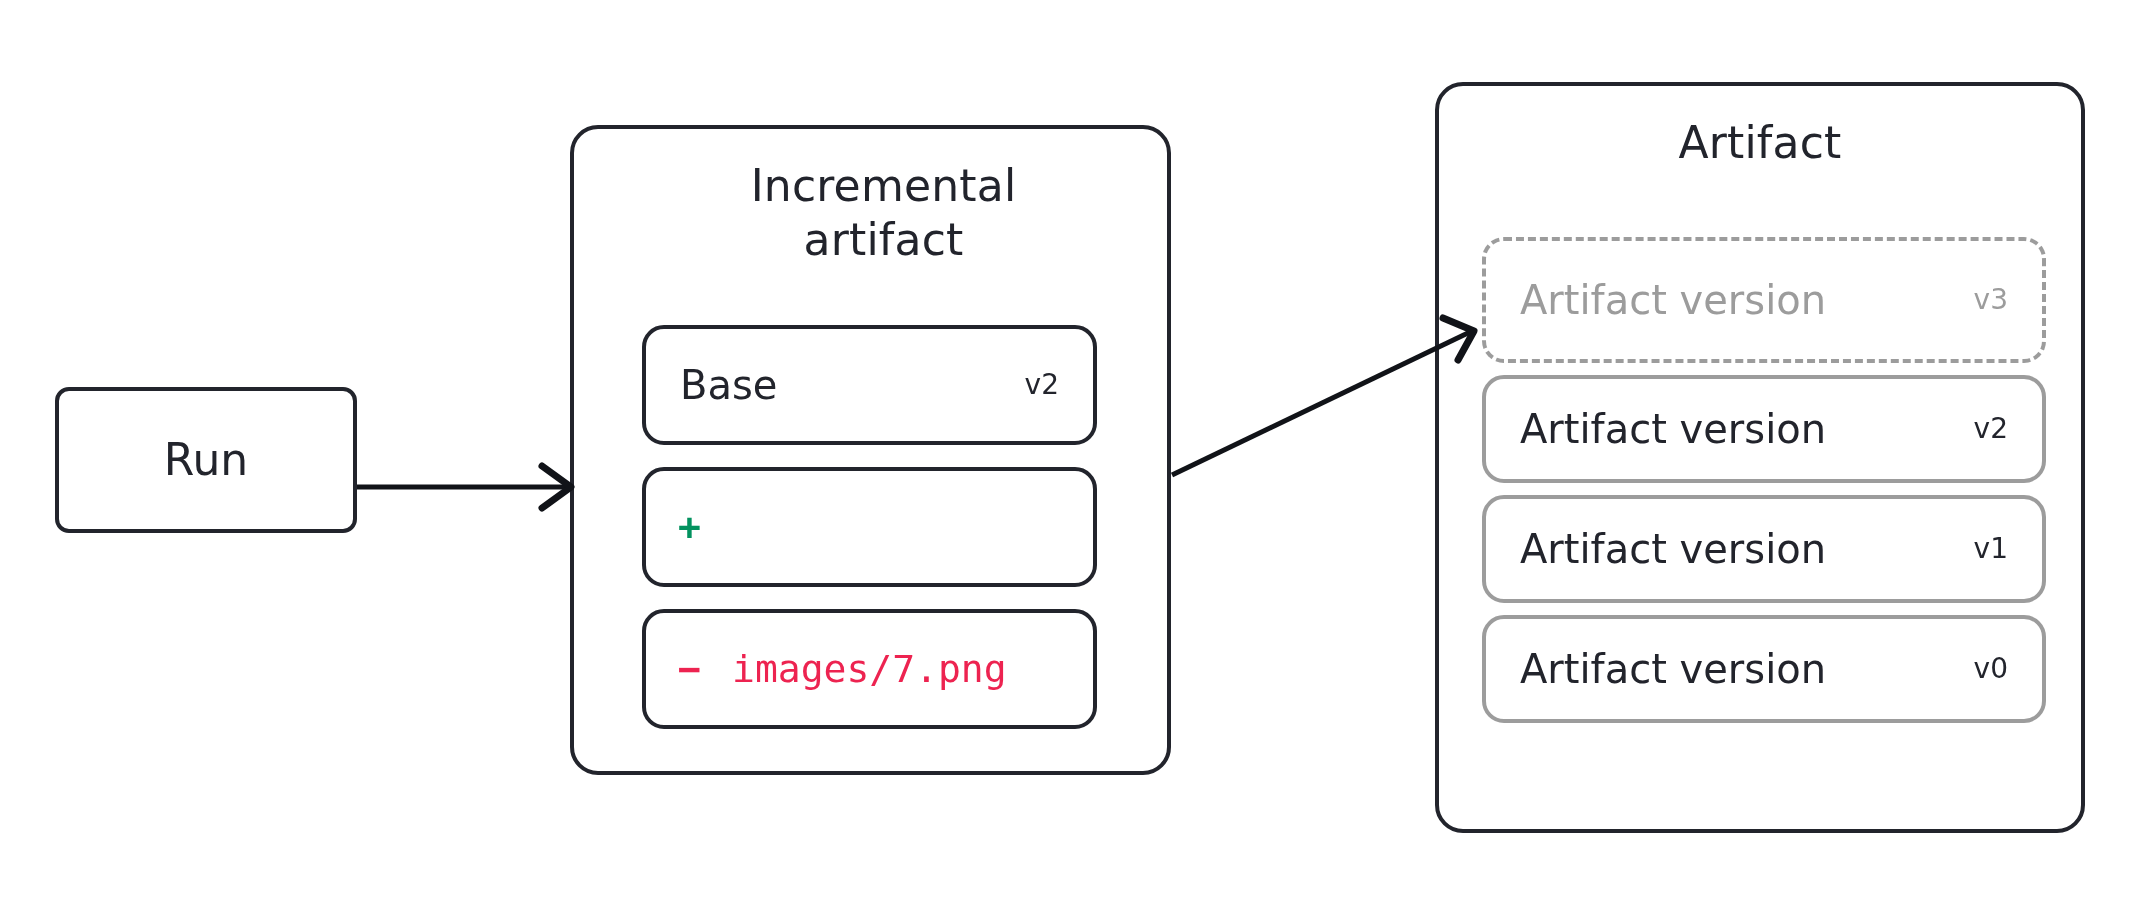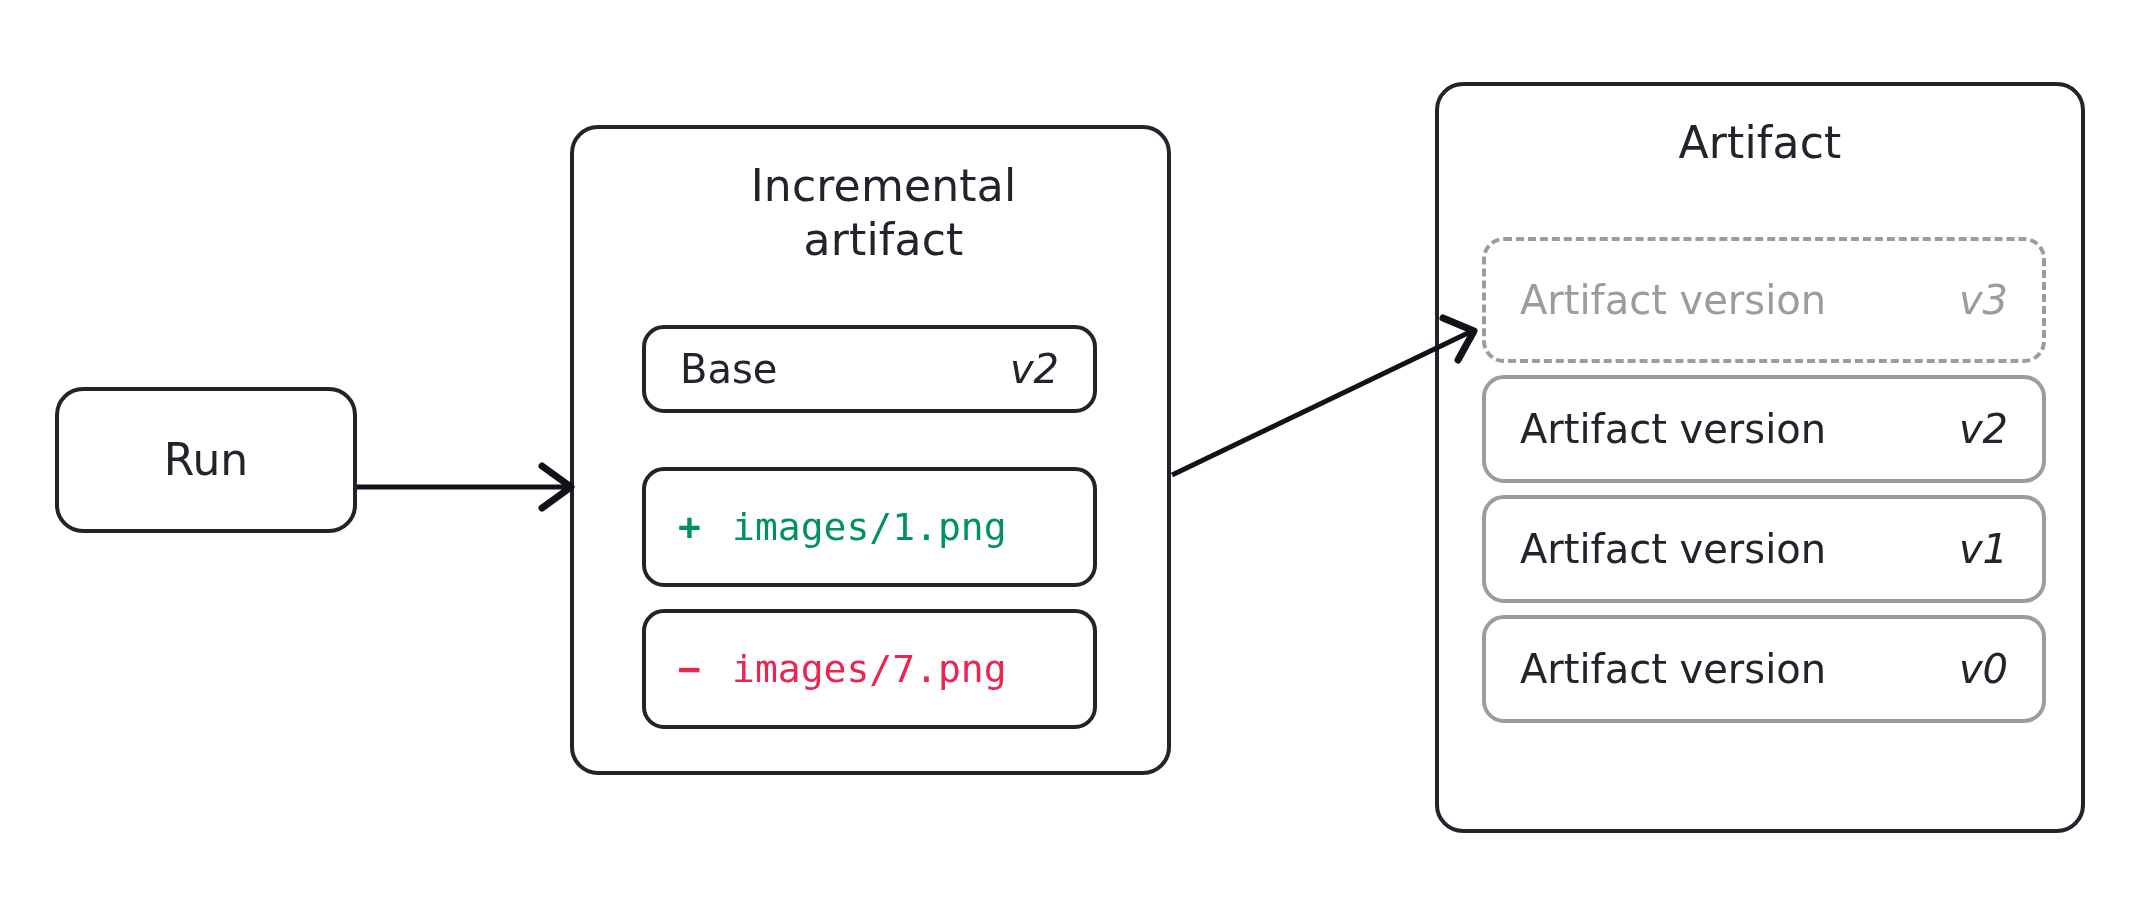--- a/index.html
+++ b/index.html
@@ -71,25 +71,24 @@
     padding: 0 34px;
     box-sizing: border-box;
   }
   .row-label {
     font-size: 40px;
     line-height: 46px;
     color: #22242c;
     white-space: nowrap;
   }
   .row-value {
-    font-size: 40px;
+    font-size: 28px;
     line-height: 46px;
     color: #22242c;
     white-space: nowrap;
-    font-style: italic;
   }
   .row-label.muted, .row-value.muted {
     color: #9c9c9c;
   }
 
   
   .diff-inner {
     position: absolute;
     left: 0; right: 0; top: 50%;
     transform: translateY(-50%);
@@ -121,42 +120,41 @@
     width: 2140px;
     height: 916px;
     pointer-events: none;
   }
 </style>
 </head>
 <body>
 
 <div id="canvas">
 
-  <div class="node outer-box" style="left:55px; top:387px; width:302px; height:146px;">
+  <div class="node outer-box" style="left:55px; top:387px; width:302px; height:146px;border-radius:14px;">
     <div class="run-label">Run</div>
   </div>
 
   <div class="node outer-box" style="left:570px; top:125px; width:601px; height:650px;">
 
     <div class="node-title" style="top:30px;padding-left:26px;">
       <div>Incremental</div>
       <div>artifact</div>
     </div>
 
-    <div class="node inner-dark" style="left:68px; top:196px; width:455px; height:88px;">
+    <div class="node inner-dark" style="left:68px; top:196px; width:455px; height:120px;">
       <div class="row-inner">
         <span class="row-label">Base</span>
         <span class="row-value">v2</span>
       </div>
     </div>
 
     <div class="node inner-dark diff-add" style="left:68px; top:338px; width:455px; height:120px;">
       <div class="diff-inner">
         <span class="diff-sign">+</span>
-        <span class="diff-path">images/1.png</span>
       </div>
     </div>
 
     <div class="node inner-dark diff-del" style="left:68px; top:480px; width:455px; height:120px;">
       <div class="diff-inner">
         <span class="diff-sign">−</span>
         <span class="diff-path">images/7.png</span>
       </div>
     </div>
   </div>

